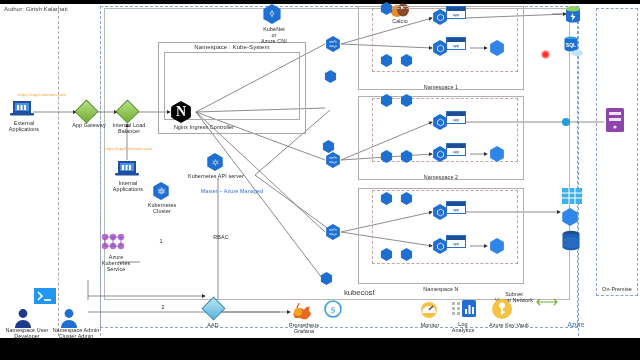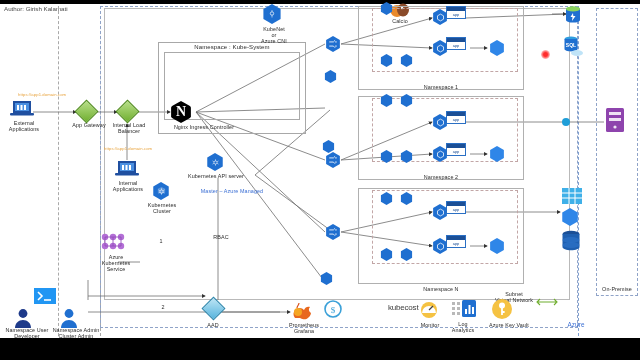--- a/index.html
+++ b/index.html
@@ -524,21 +524,21 @@
   </div>
   <div class="lbl" style="left:280px; top:322px; width:48px;">Prometheus
 Grafana</div>
 
   <div class="node" style="left:324px; top:300px;">
     <svg width="18" height="18" viewBox="0 0 18 18">
       <circle cx="9" cy="9" r="8" fill="none" stroke="#3aa0d8" stroke-width="1.6"></circle>
       <text x="9" y="12.5" font-size="9" fill="#3aa0d8" text-anchor="middle" font-family="Liberation Serif, serif">$</text>
     </svg>
   </div>
-  <div class="kubecost" style="left:344px; top:303px;margin-left:44px;">kubecost</div>
+  <div class="kubecost" style="left:344px; top:288px;">kubecost</div>
 
   <div class="node" style="left:419px; top:301px;">
     <svg width="20" height="18" viewBox="0 0 20 18">
       <circle cx="10" cy="9" r="8" fill="#f5c242"></circle>
       <path d="M3 12a7 7 0 0 1 14 0z" fill="#fff"></path>
       <path d="M10 9l4-4" stroke="#444" stroke-width="1.2"></path>
     </svg>
   </div>
   <div class="lbl" style="left:410px; top:322px; width:40px;">Monitor</div>
 

